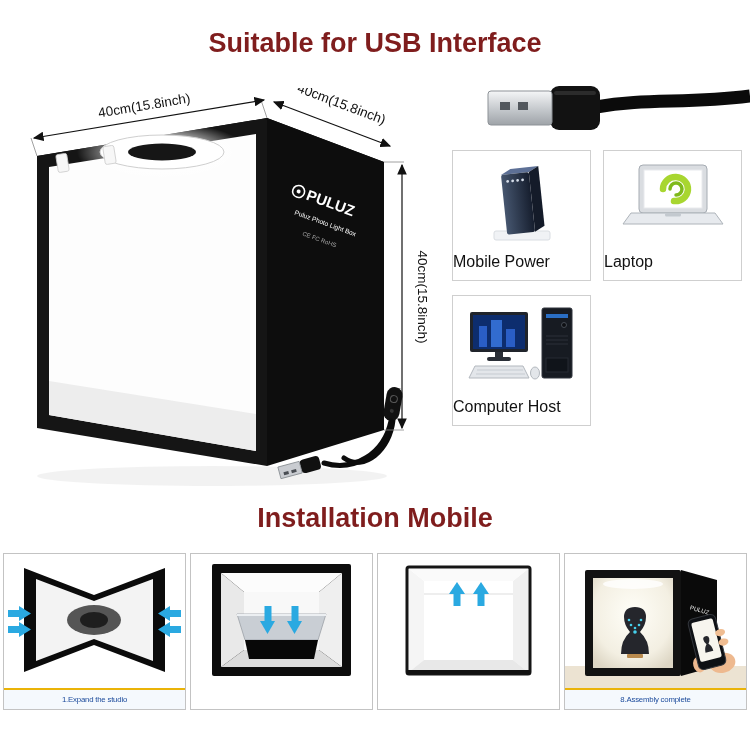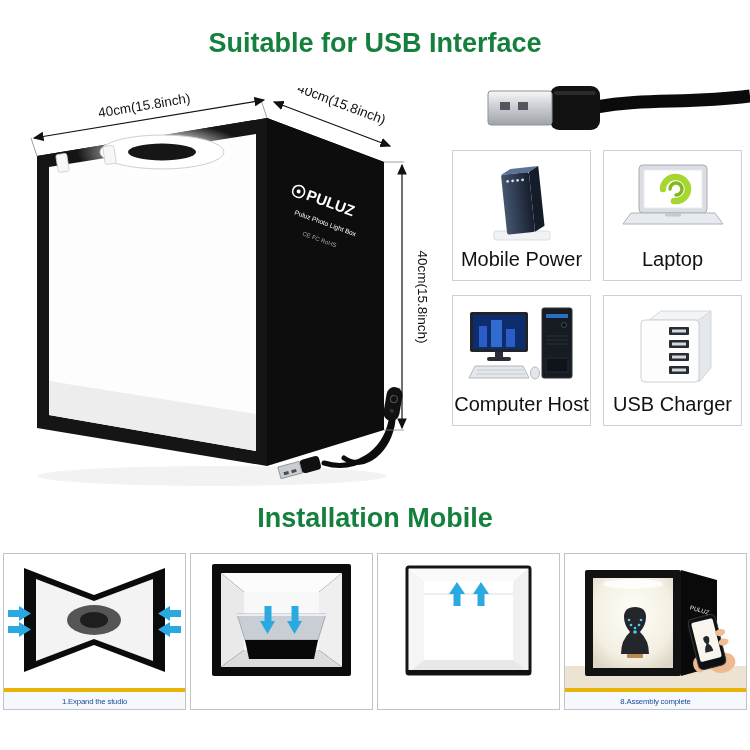--- a/index.html
+++ b/index.html
@@ -3,44 +3,44 @@
 <meta charset="utf-8">
 <style>
   * { box-sizing: border-box; margin: 0; padding: 0; }
   html,body { background:#fff; }
   .page {
     position: relative; width: 750px; height: 750px; background: #ffffff;
     font-family: "Liberation Sans", sans-serif; overflow: hidden; margin: 0 auto;
   }
   .title {
     position: absolute; left: 0; width: 100%; text-align: center;
-    font-weight: bold; font-size: 27px; color: #15803d;
+    font-weight: bold; font-size: 27px; color: #7f1d1d;
   }
   #title-top { top: 28px; }
   #title-steps { top: 503px; }
 
   .lightbox-svg { position: absolute; left: 12px; top: 88px; width: 425px; height: 405px; }
   .usb-plug-svg { position: absolute; left: 486px; top: 76px; width: 264px; height: 64px; }
 
   .device-grid {
     position: absolute; left: 452px; top: 150px; width: 290px;
     display: grid; grid-template-columns: 139px 139px; grid-auto-rows: 131px; gap: 14px 12px;
   }
   .device-box { border: 1px solid #cfcfcf; background: #fff; position: relative;
     display: flex; justify-content: center; align-items: flex-start; padding-top: 10px; }
   .device-label {
-    position: absolute; bottom: 9px; left: 0; width: 100%; text-align: center;
-    font-size: 20px; color: #111;
+    position: absolute; bottom: 9px; left: 0; width: 100%; 
+    font-size: 16px; color: #111;
   }
 
   .steps-row { position: absolute; left: 3px; top: 553px; display: flex; gap: 4px; }
   .step-panel { width: 183px; border: 1px solid #c3c3c3; background: #fff; }
   .step-img { display: block; width: 181px; height: 134px; }
   .step-caption {
-    height: 21px; line-height: 20px; border-top: 4px solid #eab308;
+    height: 21px; line-height: 20px; border-top: 2px solid #eab308;
     background: #f5f9fd; color: #1b4a9b; font-size: 7.8px; letter-spacing: -0.2px;
     text-align: center; white-space: nowrap; overflow: hidden; padding: 0 2px;
   }
   svg { font-family: "Liberation Sans", sans-serif; }
 </style>
 </head>
 <body>
 
 <div class="page">
 
@@ -187,38 +187,20 @@
         <rect x="78" y="8" width="22" height="4" fill="#2e7de0" opacity="0.85"></rect>
         <circle cx="96" cy="19" r="2.5" fill="#0d0f13" stroke="#454b54"></circle>
         <line x1="78" y1="30" x2="100" y2="30" stroke="#2c3139"></line>
         <line x1="78" y1="34" x2="100" y2="34" stroke="#2c3139"></line>
         <line x1="78" y1="38" x2="100" y2="38" stroke="#2c3139"></line>
         <rect x="78" y="52" width="22" height="14" fill="#10141a" stroke="#262b32"></rect>
       </svg>
       <div class="device-label">Computer Host</div>
     </div>
 
-    <div class="device-box">
-      <svg width="96" height="88" viewBox="0 0 96 88">
-        <polygon points="24,14 36,5 86,5 74,14" fill="#f2f4f6" stroke="#d4d9de"></polygon>
-        <polygon points="74,14 86,5 86,62 74,76" fill="#e4e8ec" stroke="#d4d9de"></polygon>
-        <rect x="16" y="14" width="58" height="62" rx="4" fill="#fdfdfd" stroke="#ccd1d6"></rect>
-        <g>
-          <rect x="44" y="21" width="20" height="8" rx="1" fill="#272c33"></rect>
-            <rect x="47" y="23.5" width="14" height="3" fill="#d4d9df"></rect>
-          <rect x="44" y="34" width="20" height="8" rx="1" fill="#272c33"></rect>
-            <rect x="47" y="36.5" width="14" height="3" fill="#d4d9df"></rect>
-          <rect x="44" y="47" width="20" height="8" rx="1" fill="#272c33"></rect>
-            <rect x="47" y="49.5" width="14" height="3" fill="#d4d9df"></rect>
-          <rect x="44" y="60" width="20" height="8" rx="1" fill="#272c33"></rect>
-            <rect x="47" y="62.5" width="14" height="3" fill="#d4d9df"></rect>
-        </g>
-      </svg>
-      <div class="device-label">USB Charger</div>
-    </div>
 
   </div>
 
   <div class="title" id="title-steps">Installation Mobile</div>
 
   <div class="steps-row">
 
     <div class="step-panel">
       <svg class="step-img" viewBox="0 0 181 134">
         <rect width="181" height="134" fill="#ffffff"></rect>

